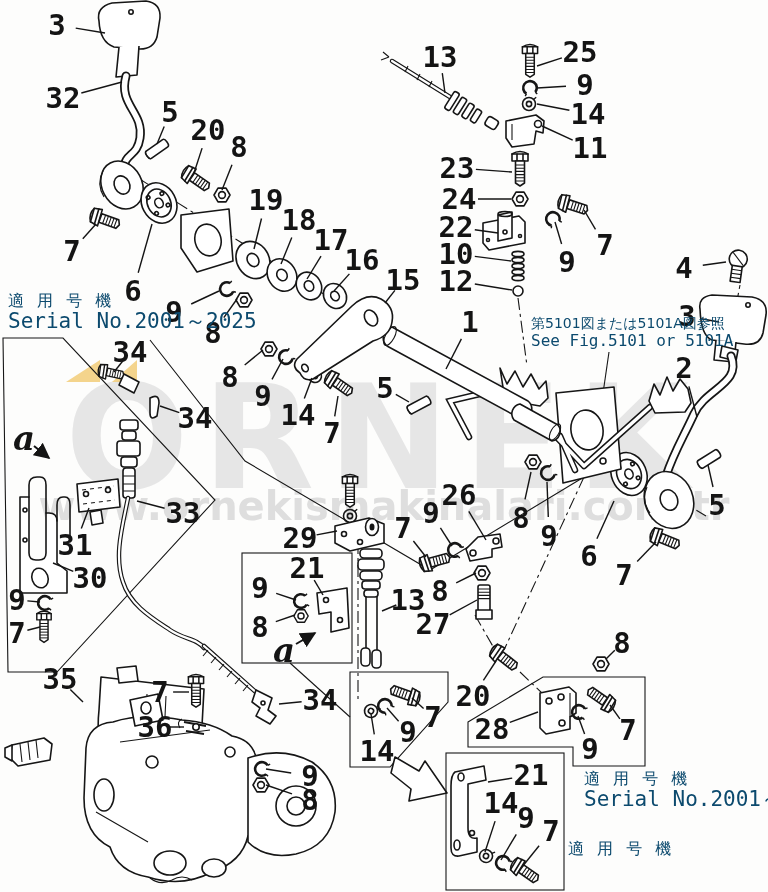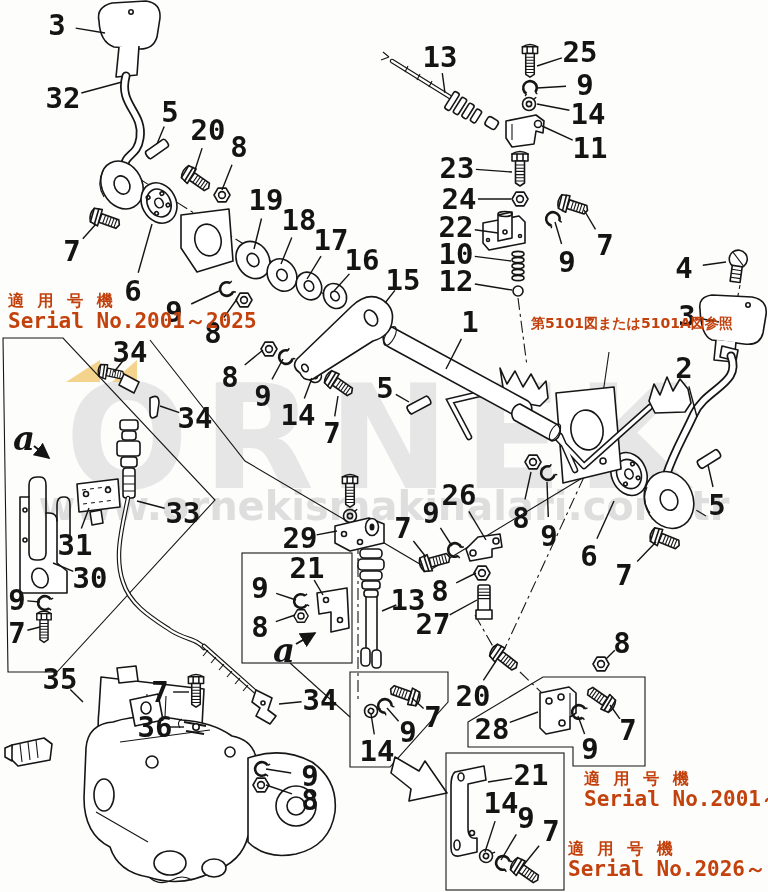--- a/index.html
+++ b/index.html
@@ -18,21 +18,21 @@
   svg .cab{fill:none;stroke:#161616;stroke-width:4.5;stroke-linecap:round;}
   svg .cabw{fill:none;stroke:#ffffff;stroke-width:2.2;stroke-linecap:round;}
   svg text.callout{font-family:"DejaVu Sans Mono","Liberation Mono",monospace;
        font-size:29px;font-weight:bold;fill:#141414;}
   svg text.viewlab{font-family:"DejaVu Serif","Liberation Serif",serif;
        font-size:34px;font-weight:bold;font-style:italic;fill:#141414;}
   svg text.wmbig{font-family:"DejaVu Sans",sans-serif;font-weight:bold;
        font-size:145px;fill:#e6e6e6;letter-spacing:14px;}
   svg text.wmurl{font-family:"DejaVu Sans",sans-serif;font-weight:bold;
        font-size:40px;fill:#dedede;}
-  .note{position:absolute;color:#c2410c;font-weight:bold;line-height:1.12;
+  .note{position:absolute;color:#0c4a6e;font-weight:normal;line-height:1.12;
         font-family:"DejaVu Sans",sans-serif;white-space:nowrap;}
   .note .jp{display:block;font-size:16px;letter-spacing:4px;}
   .note .en{display:block;font-size:21px;letter-spacing:0;
         font-family:"DejaVu Sans Mono","Liberation Mono",monospace;}
   .note.small .jp{font-size:14px;letter-spacing:0;}
   .note.small .en{font-size:16px;}
 </style>
 </head>
 <body>
 
@@ -535,23 +535,23 @@
         <text x="284" y="662" text-anchor="middle" class="viewlab">a</text>
       </g>
 </svg>
 
 <div class="note" style="left:8px;top:292px;">
   <span class="jp">適 用 号 機</span>
   <span class="en">Serial No.2001～2025</span>
 </div>
 <div class="note small" style="left:531px;top:316px;">
   <span class="jp">第5101図または5101A図参照</span>
+  <span class="en">See Fig.5101 or 5101A</span>
 </div>
 <div class="note" style="left:584px;top:770px;">
   <span class="jp">適 用 号 機</span>
   <span class="en">Serial No.2001～2025</span>
 </div>
 <div class="note" style="left:568px;top:840px;">
   <span class="jp">適 用 号 機</span>
-  <span class="en">Serial No.2026～</span>
 </div>
 
 </div>
 
 </body></html>

